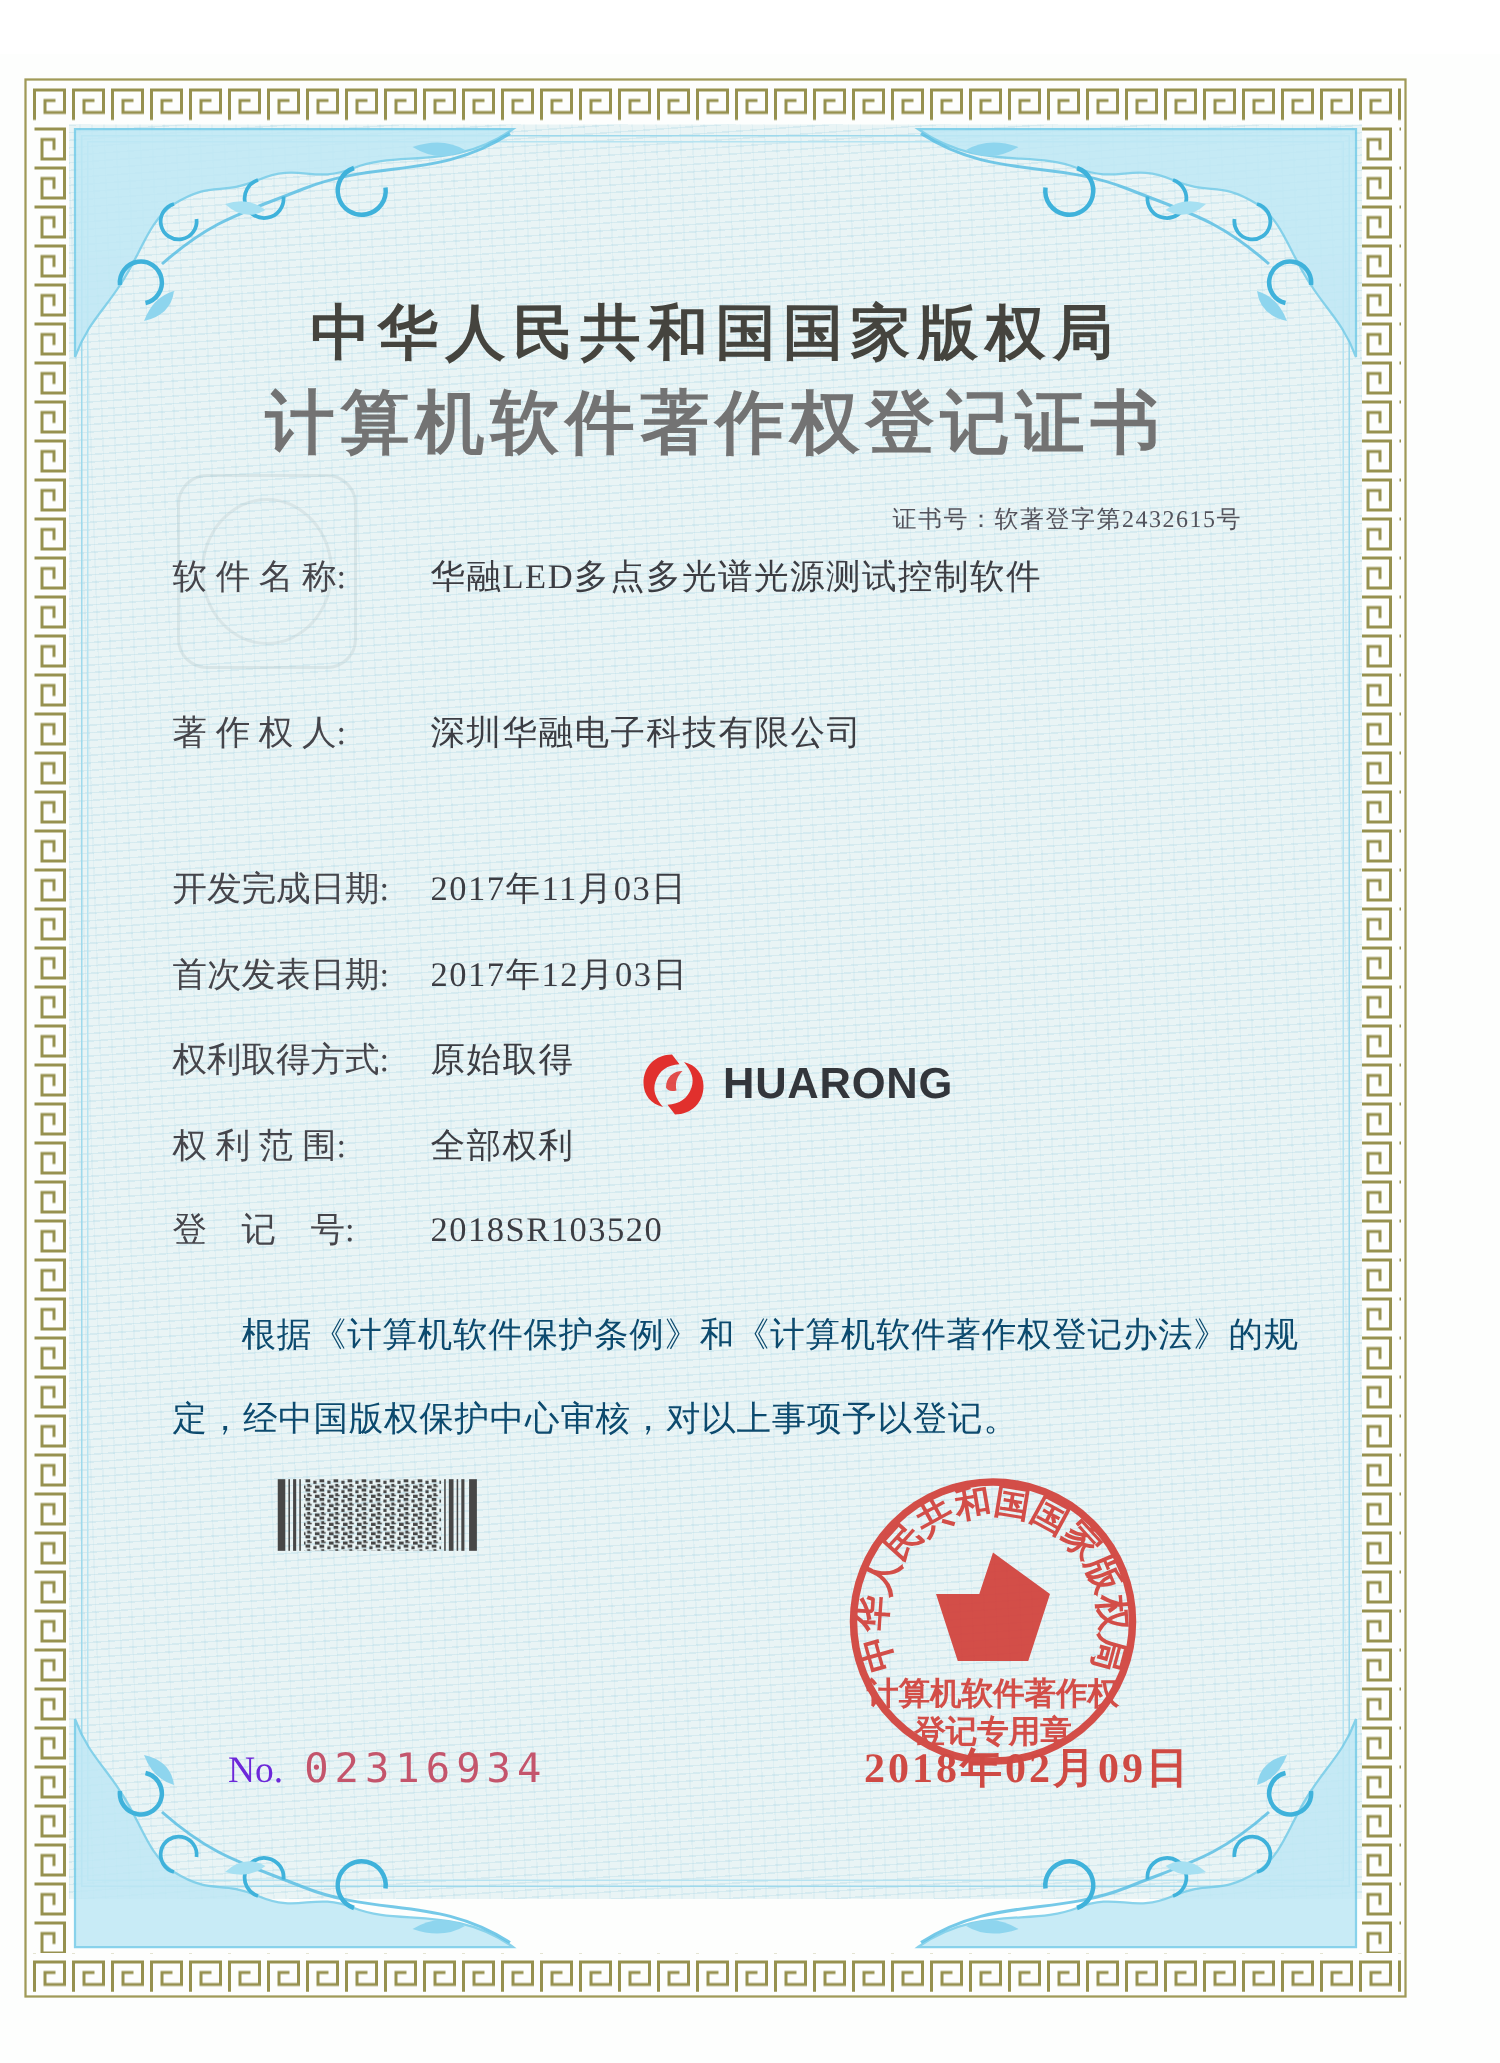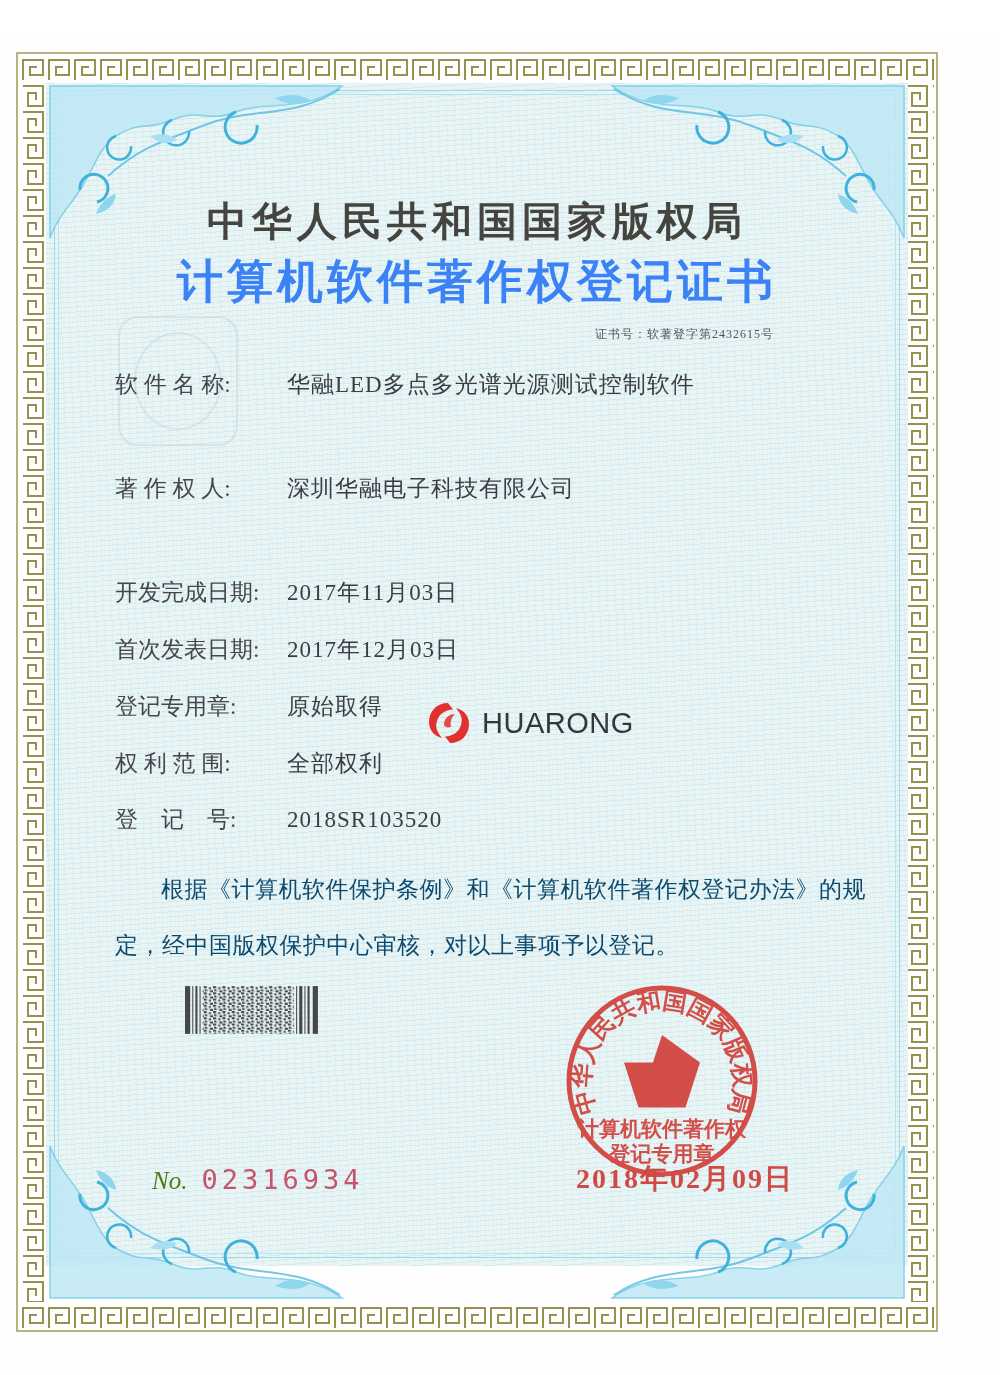--- a/index.html
+++ b/index.html
@@ -20,39 +20,39 @@
       repeating-linear-gradient(88deg, rgba(130,195,220,.10) 0 1px, transparent 1px 8px);
   }
   
   .frame{position:absolute;left:54px;top:54px;right:100px;bottom:117px;border:1px solid #9ed9ec;}
   .frame::after{content:"";position:absolute;inset:3px;border:1px solid #b6e3f1;}
 
   svg.deco{position:absolute;inset:0;width:1000px;height:1375px;pointer-events:none;}
 
   .title-wrap{position:absolute;left:46px;width:862px;text-align:center;color:#45443e;}
   .authority{top:158px;font-size:40px;font-weight:700;letter-spacing:5px;position:absolute;width:100%;margin:0;}
-  .cert-title{top:215px;font-size:46px;font-weight:700;letter-spacing:4px;position:absolute;width:100%;margin:0;color:#3b82f6;}
-  .cert-no{position:absolute;top:290px;left:595px;font-size:12px;color:#53535c;letter-spacing:1px;white-space:nowrap;text-align:center;}
+  .cert-title{top:215px;font-size:46px;font-weight:700;letter-spacing:4px;position:absolute;width:100%;margin:0;color:#737373;}
+  .cert-no{position:absolute;top:300px;left:595px;font-size:16px;color:#53535c;letter-spacing:1px;white-space:nowrap;text-align:center;}
 
   .row{position:absolute;left:115px;white-space:nowrap;font-size:23px;color:#3c3d43;}
   .row .lbl{display:inline-block;width:172px;color:#45454b;}
   .row .val{letter-spacing:1px;}
   .statement{
     position:absolute;left:115px;top:826px;width:760px;
     font-size:23px;line-height:2.42;color:#0c4a6e;
     text-indent:2em;letter-spacing:.5px;margin:0;
   }
 
   .logo{position:absolute;left:425px;top:663px;display:flex;align-items:center;gap:9px;}
-  .logo .word{font-family:"Liberation Sans","DejaVu Sans",sans-serif;font-weight:400;font-size:29px;color:#33363b;letter-spacing:.5px;}
+  .logo .word{font-family:"Liberation Sans","DejaVu Sans",sans-serif;font-weight:700;font-size:29px;color:#33363b;letter-spacing:.5px;}
 
   .barcode{position:absolute;left:185px;top:950px;}
 
   .serial{position:absolute;left:152px;top:1128px;font-size:25px;white-space:nowrap;}
-  .serial .no-lbl{color:#4d7c0f;margin-right:14px;font-style:italic;}
+  .serial .no-lbl{color:#6d28d9;margin-right:14px;}
   .serial .no-val{color:#c4556c;letter-spacing:4px;font-family:"DejaVu Sans Mono","Liberation Mono",monospace;font-size:27px;}
 
   .seal{position:absolute;left:552px;top:935px;opacity:.92;}
   .seal-date{
     position:absolute;left:576px;top:1124px;font-size:28px;color:#cf4a44;
     font-weight:600;letter-spacing:2px;white-space:nowrap;
   }
 
   .watermark{
     position:absolute;left:118px;top:280px;width:116px;height:126px;
@@ -118,21 +118,21 @@
   <div class="row" style="top:437px">
     <span class="lbl">著 作 权 人:</span><span class="val">深圳华融电子科技有限公司</span>
   </div>
   <div class="row" style="top:541px">
     <span class="lbl">开发完成日期:</span><span class="val">2017年11月03日</span>
   </div>
   <div class="row" style="top:598px">
     <span class="lbl">首次发表日期:</span><span class="val">2017年12月03日</span>
   </div>
   <div class="row" style="top:655px">
-    <span class="lbl">登记专用章:</span><span class="val">原始取得</span>
+    <span class="lbl">权利取得方式:</span><span class="val">原始取得</span>
   </div>
   <div class="row" style="top:712px">
     <span class="lbl">权 利 范 围:</span><span class="val">全部权利</span>
   </div>
   <div class="row" style="top:768px">
     <span class="lbl">登　记　号:</span><span class="val">2018SR103520</span>
   </div>
 
   <p class="statement">根据《计算机软件保护条例》和《计算机软件著作权登记办法》的规定，经中国版权保护中心审核，对以上事项予以登记。</p>
 

